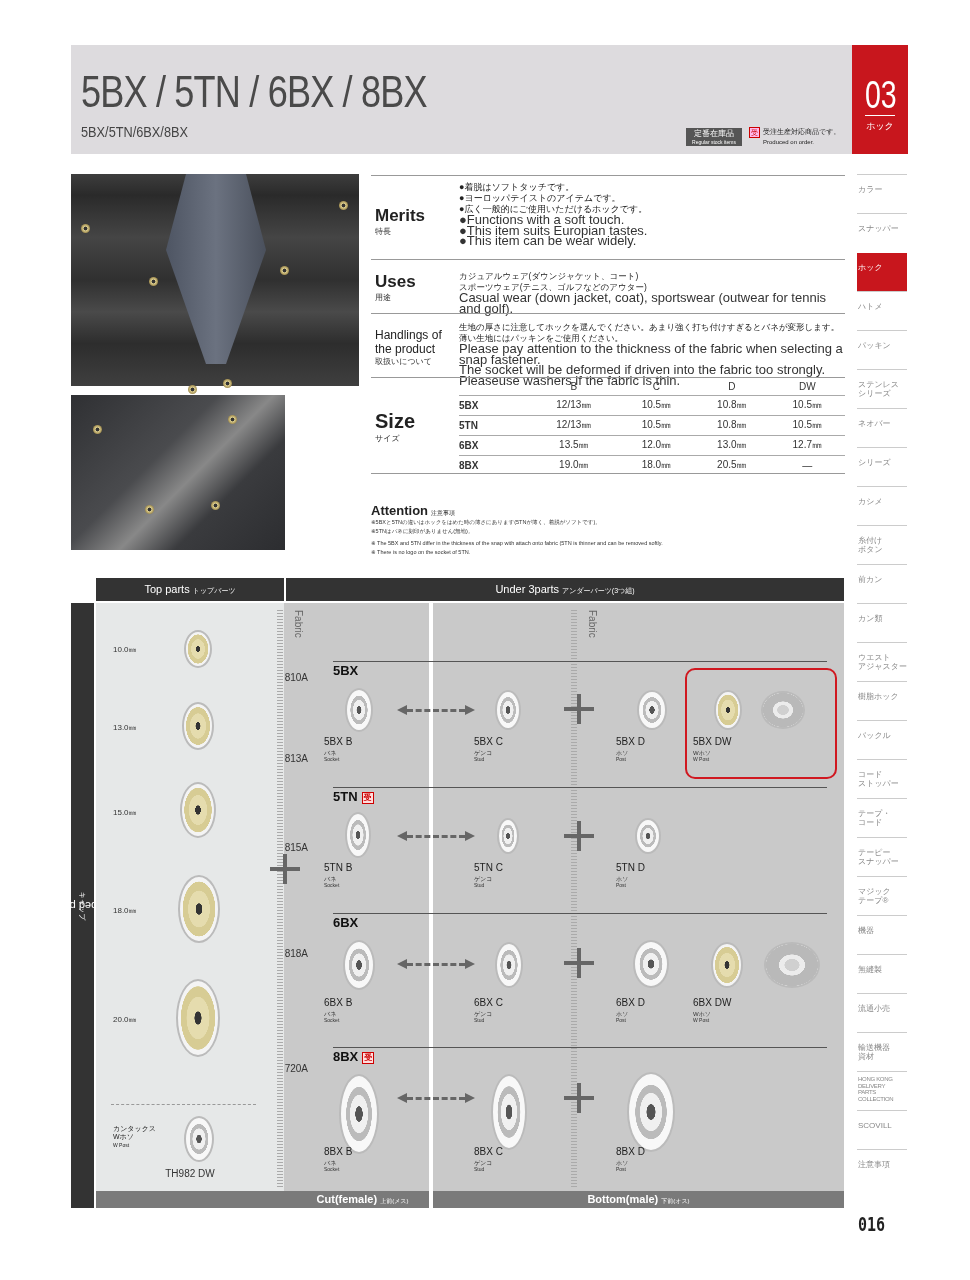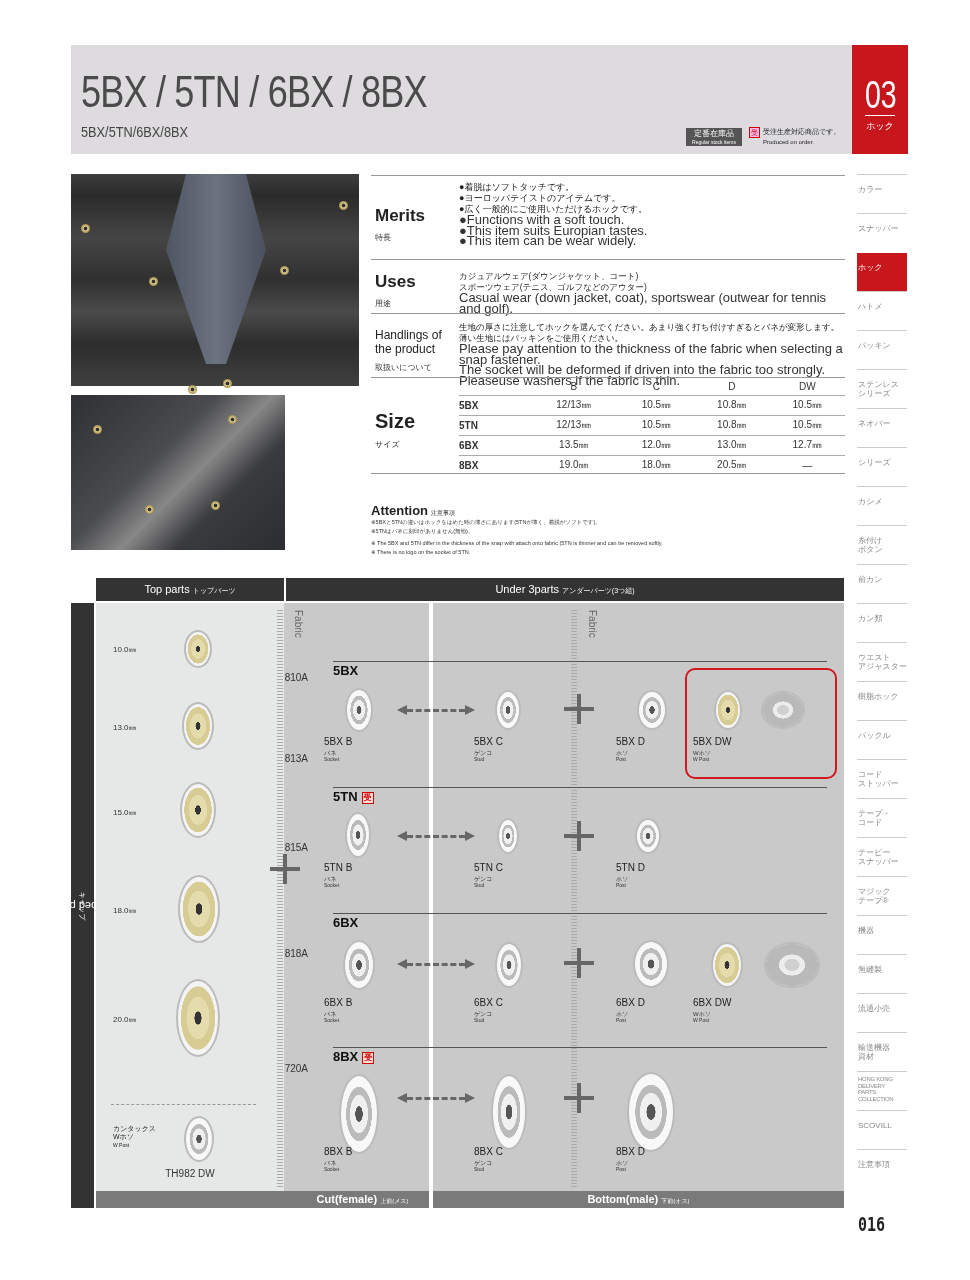--- a/index.html
+++ b/index.html
@@ -16,21 +16,21 @@
 .redtab .num{font-size:38px;font-weight:300;margin-top:30px;transform:scaleX(.75);line-height:40px;border-bottom:1px solid #fff;margin-left:8px;margin-right:8px}
 .redtab .lbl{font-size:9px;margin-top:4px}
 .photo1{position:absolute;left:71px;top:174px;width:288px;height:212px;background:linear-gradient(180deg,#3d3d3d 0%,#2a2a2a 10%,#454545 30%,#303030 50%,#4a4a4a 65%,#2d2d2d 80%,#3f3f3f 100%)}
 .photo1 .lining{position:absolute;left:95px;top:0;width:100px;height:190px;background:linear-gradient(90deg,#4e5563,#6b7280,#4a505c);clip-path:polygon(20% 0,80% 0,100% 40%,60% 100%,40% 100%,0 40%)}
 .photo2{position:absolute;left:71px;top:395px;width:214px;height:155px;background:linear-gradient(135deg,#2f3033,#4a4b4e 40%,#888 55%,#3a3b3e 70%,#2c2d30)}
 .snapdot{position:absolute;width:9px;height:9px;border-radius:50%;background:radial-gradient(circle,#333 25%,#d8c98a 35%,#a08c50 70%);}
 .info{position:absolute;left:371px;top:175px;width:474px}
 .row{border-top:1px solid #999;display:flex;position:relative}
 .row .head{width:88px;padding:4px}
 .row .head .en{font-size:17px;font-weight:bold;color:#222;display:block}
-.row .head .jp{font-size:8px;color:#333;display:block;margin-top:6px}
+.row .head .jp{font-size:8px;color:#333;display:block;margin-top:0}
 .row .body{flex:1;font-size:9px;line-height:11px;color:#222}
 .row .body .en{font-size:13px;line-height:10.5px;color:#333}
 .merits{height:84px}
 .merits .head{padding-top:30px}
 .merits .body{padding-top:6px}
 .uses{height:54px}
 .uses .head{padding-top:12px}
 .uses .body{padding-top:11px;font-size:8.5px;line-height:11px}
 .handl{height:64px}
 .handl .head .en{font-size:12px;font-weight:normal;line-height:14px}

